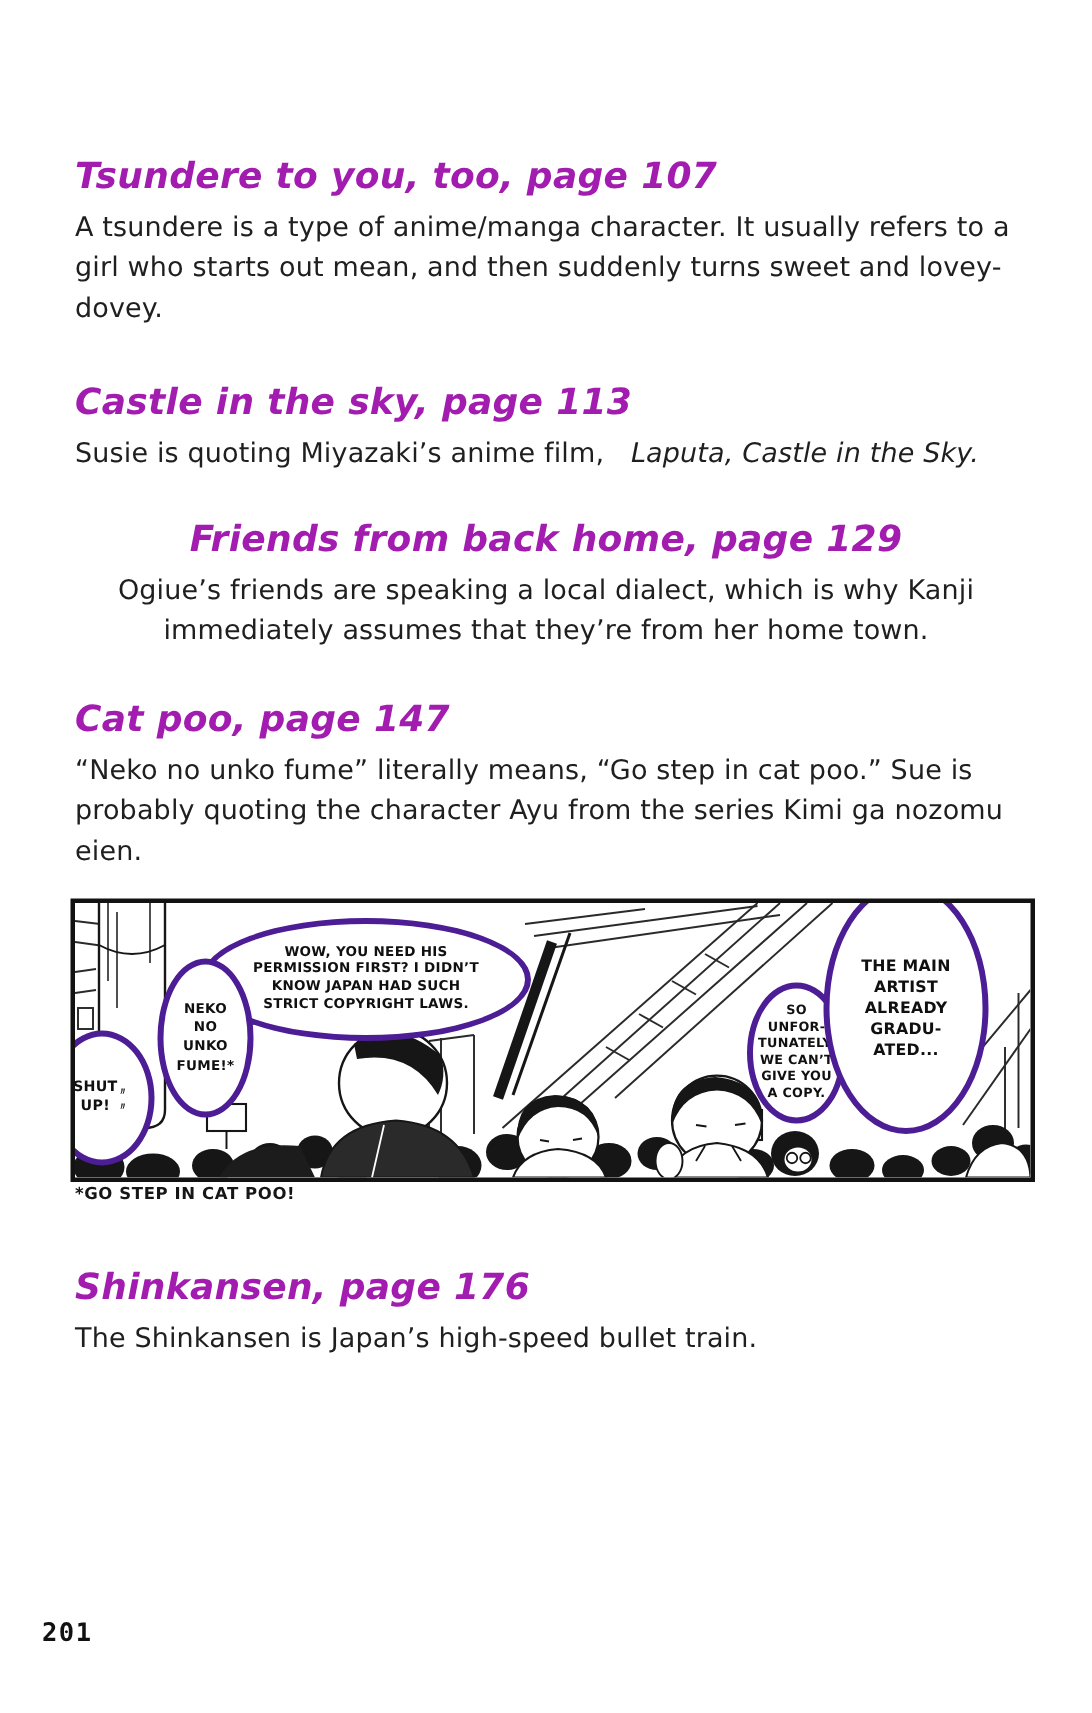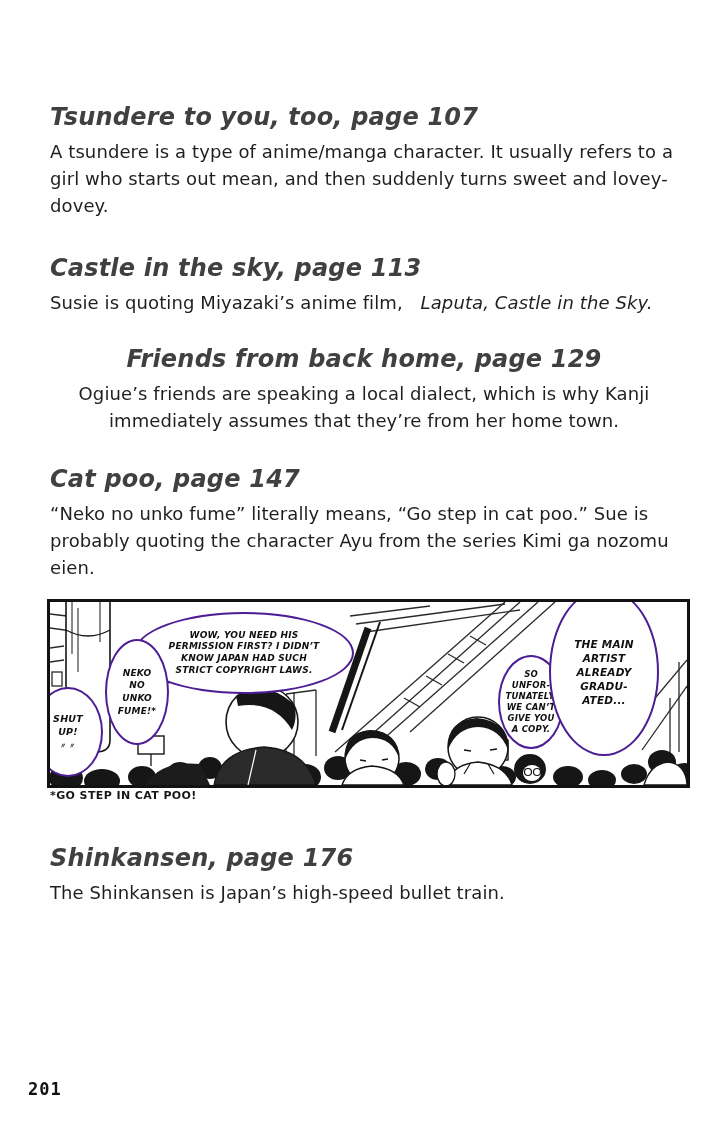--- a/index.html
+++ b/index.html
@@ -14,21 +14,21 @@
     color:#1b1b1b;
   }
   .section { position:absolute; left:50px; width:628px; }
   .section h2 {
     font-family:"DejaVu Sans", sans-serif;
     font-style:italic;
     font-weight:bold;
     font-size:24px;
     line-height:30px;
     letter-spacing:0.2px;
-    color:#404040;
+    color:#a21caf;
     margin:0 0 6px 0;
   }
   .section p {
     font-size:18px;
     line-height:27px;
     letter-spacing:0.1px;
     color:#1f1f1f;
   }
   .section p .it { font-style:italic;margin-left:12px; }
 
@@ -37,32 +37,31 @@
     left:47px; top:599px;
     width:643px; height:189px;
     background:#ffffff;
     border:3px solid #121212;
     overflow:hidden;
   }
   .panel svg { position:absolute; left:0; top:0; }
   .bubble {
     position:absolute;
     background:#ffffff;
-    border:2px solid #4c1d95;
+    border:4px solid #4c1d95;
     border-radius:50%;
     display:flex; align-items:center; justify-content:center;
     text-align:center;
     font-weight:bold;
     color:#101010;
     letter-spacing:0.2px;
-    font-style:italic;
   }
   .b-wow    { left:84px;  top:10px;  width:220px; height:82px;  font-size:9px;   line-height:1.3;  padding:6px 30px; }
   .b-neko   { left:55px;  top:37px;  width:64px;  height:106px; font-size:9px;   line-height:1.4;  padding:4px 9px; }
-  .b-shut   { left:-17px; top:85px;  width:70px;  height:90px;  font-size:9.5px; line-height:1.35; padding:4px 12px; flex-direction:column; }
+  .b-shut   { left:-17px; top:85px;  width:70px;  height:90px;  font-size:9.5px; line-height:1.35; padding:4px 12px; flex-direction:row; }
   .b-shut .ticks { font-size:7px; letter-spacing:2px; margin-top:3px; }
   .b-unf    { left:448px; top:53px;  width:66px;  height:94px;  font-size:8.5px; line-height:1.3;  padding:4px 7px; }
   .b-artist { left:499px; top:-14px; width:110px; height:168px; font-size:10.5px;line-height:1.35; padding:14px 17px; }
 
   .panel-caption {
     position:absolute;
     left:50px; top:789px;
     font-size:11px;
     font-weight:bold;
     letter-spacing:0.4px;

